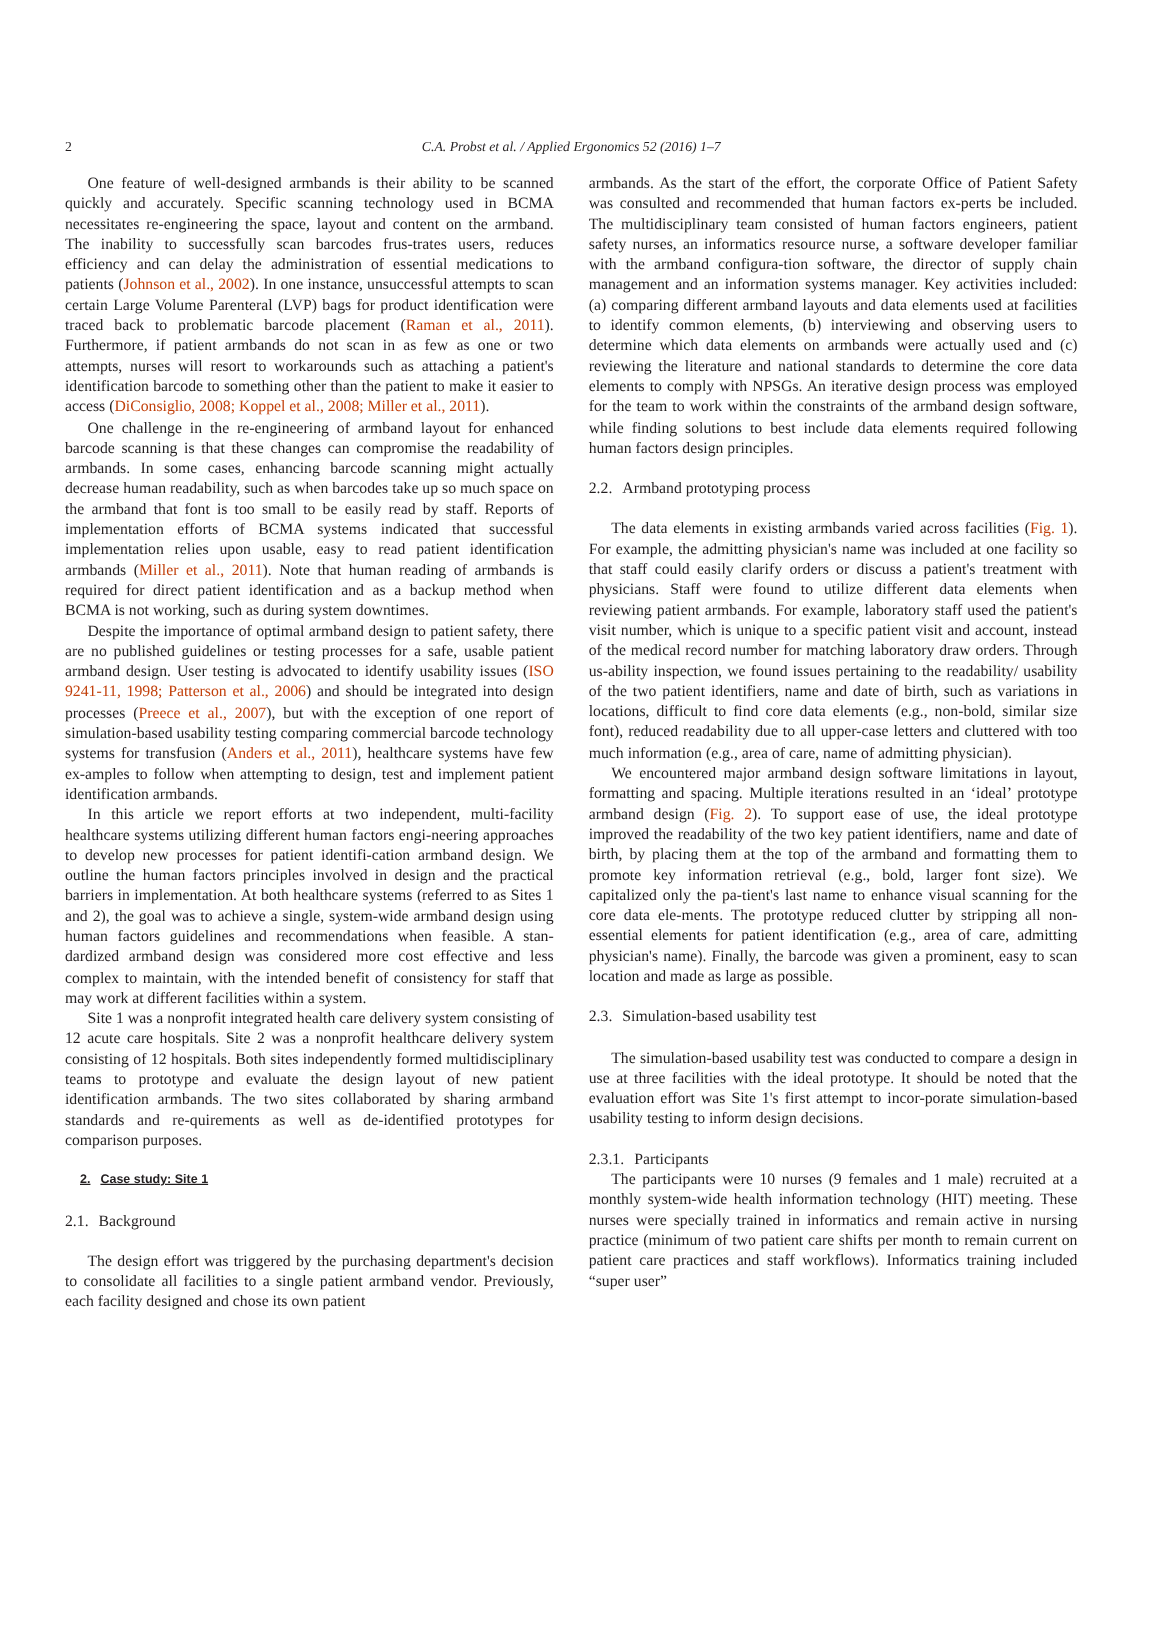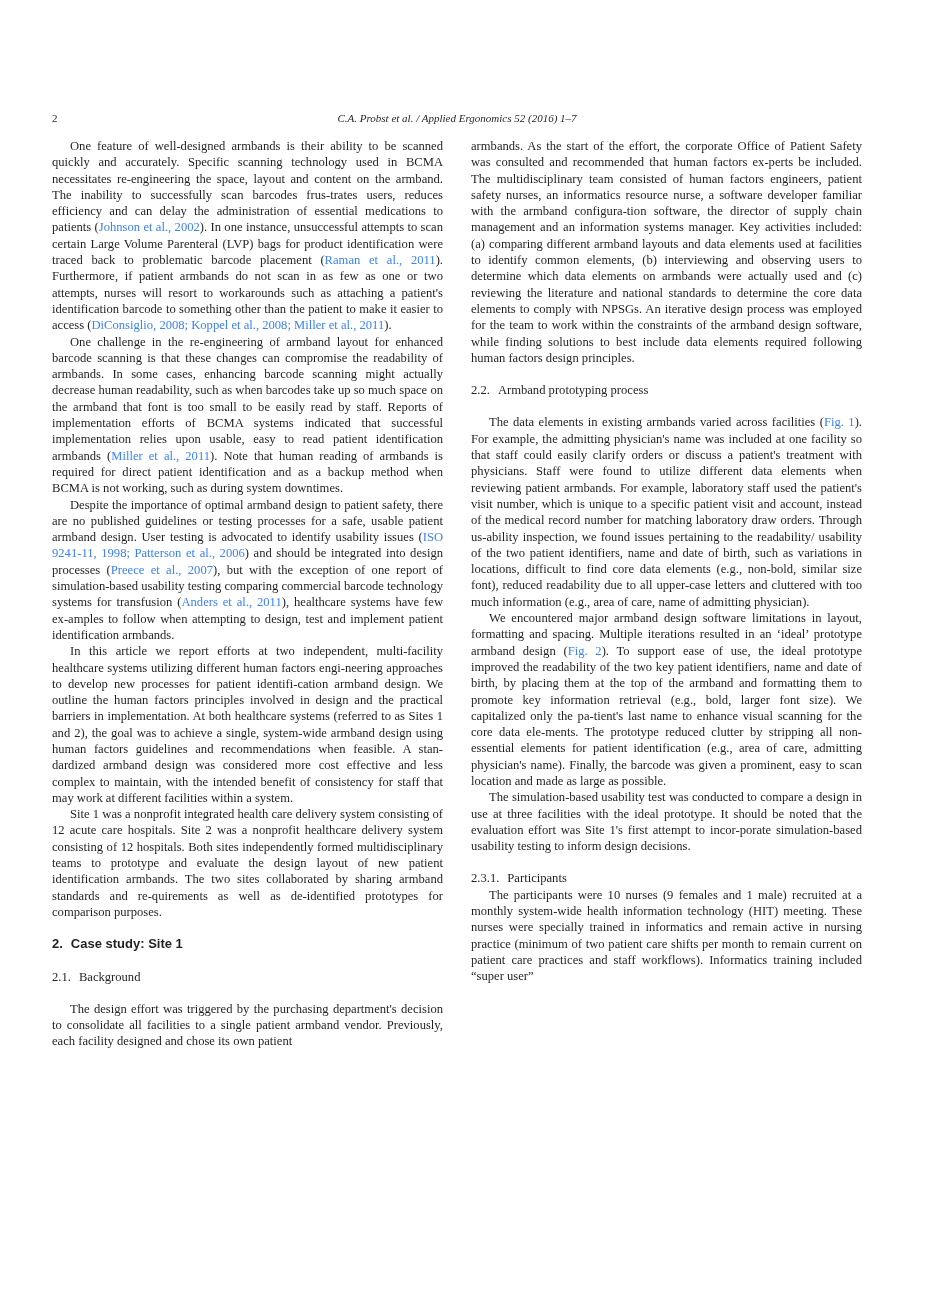--- a/index.html
+++ b/index.html
@@ -6,24 +6,24 @@
   body { width: 926px; height: 1309px; position: relative; overflow: hidden;
          font-family: "Liberation Serif", "DejaVu Serif", serif; color: #231f20; }
   .running-head { position: absolute; top: 110px; left: 52px; width: 810px; height: 16px;
                   font-size: 11px; line-height: 16px; }
   .page-num { position: absolute; left: 0; top: 0; }
   .journal-ref { position: absolute; left: 0; right: 0; text-align: center; font-style: italic; }
   .col { position: absolute; top: 138px; width: 391px; font-size: 12.6px; line-height: 16.3px; }
   .col.left { left: 52px; }
   .col.right { left: 471px; }
   p.para { margin: 0; text-align: justify; text-indent: 18px; hyphens: manual; }
-  .link { color: #3b82f6; }
+  .link { color: #c2410c; }
   h3.sub { margin: 16px 0 16px 0; font-weight: normal; font-size: 12.6px; line-height: 16.3px; }
   h3.sub.tight { margin-bottom: 0; }
-  h2.sec { margin: 16px 0 16px 0; font-weight: bold; font-size: 13px; line-height: 16.3px; font-family: "Liberation Sans", "DejaVu Sans", sans-serif; }
+  h2.sec { margin: 16px 0 16px 12px; font-weight: bold; font-size: 10px; line-height: 16.3px; font-family: "Liberation Sans", "DejaVu Sans", sans-serif; text-decoration: underline; }
   .num { margin-right: 8px; }
 </style>
 </head>
 <body>
 
 <div class="running-head">
   <span class="page-num">2</span>
   <span class="journal-ref">C.A. Probst et al. / Applied Ergonomics 52 (2016) 1–7</span>
 </div>
 
@@ -49,19 +49,20 @@
   <p class="para" style="text-indent:0">armbands. As the start of the effort, the corporate Office of Patient Safety was consulted and recommended that human factors ex-perts be included. The multidisciplinary team consisted of human factors engineers, patient safety nurses, an informatics resource nurse, a software developer familiar with the armband configura-tion software, the director of supply chain management and an information systems manager. Key activities included: (a) comparing different armband layouts and data elements used at facilities to identify common elements, (b) interviewing and observing users to determine which data elements on armbands were actually used and (c) reviewing the literature and national standards to determine the core data elements to comply with NPSGs. An iterative design process was employed for the team to work within the constraints of the armband design software, while finding solutions to best include data elements required following human factors design principles.</p>
 
   <h3 class="sub"><span class="num">2.2.</span><span>Armband prototyping process</span></h3>
 
 
   <p class="para"><span>The data elements in existing armbands varied across facilities (</span><a class="link">Fig. 1</a><span>). For example, the admitting physician's name was included at one facility so that staff could easily clarify orders or discuss a patient's treatment with physicians. Staff were found to utilize different data elements when reviewing patient armbands. For example, laboratory staff used the patient's visit number, which is unique to a specific patient visit and account, instead of the medical record number for matching laboratory draw orders. Through us-ability inspection, we found issues pertaining to the readability/ usability of the two patient identifiers, name and date of birth, such as variations in locations, difficult to find core data elements (e.g., non-bold, similar size font), reduced readability due to all upper-case letters and cluttered with too much information (e.g., area of care, name of admitting physician).</span></p>
 
 
   <p class="para"><span>We encountered major armband design software limitations in layout, formatting and spacing. Multiple iterations resulted in an ‘ideal’ prototype armband design (</span><a class="link">Fig. 2</a><span>). To support ease of use, the ideal prototype improved the readability of the two key patient identifiers, name and date of birth, by placing them at the top of the armband and formatting them to promote key information retrieval (e.g., bold, larger font size). We capitalized only the pa-tient's last name to enhance visual scanning for the core data ele-ments. The prototype reduced clutter by stripping all non-essential elements for patient identification (e.g., area of care, admitting physician's name). Finally, the barcode was given a prominent, easy to scan location and made as large as possible.</span></p>
 
+  <h3 class="sub"><span class="num">2.3.</span><span>Simulation-based usability test</span></h3>
 
   <p class="para">The simulation-based usability test was conducted to compare a design in use at three facilities with the ideal prototype. It should be noted that the evaluation effort was Site 1's first attempt to incor-porate simulation-based usability testing to inform design decisions.</p>
 
   <h3 class="sub tight"><span class="num">2.3.1.</span><span>Participants</span></h3>
 
   <p class="para">The participants were 10 nurses (9 females and 1 male) recruited at a monthly system-wide health information technology (HIT) meeting. These nurses were specially trained in informatics and remain active in nursing practice (minimum of two patient care shifts per month to remain current on patient care practices and staff workflows). Informatics training included “super user”</p>
 </div>
 
 </body></html>

